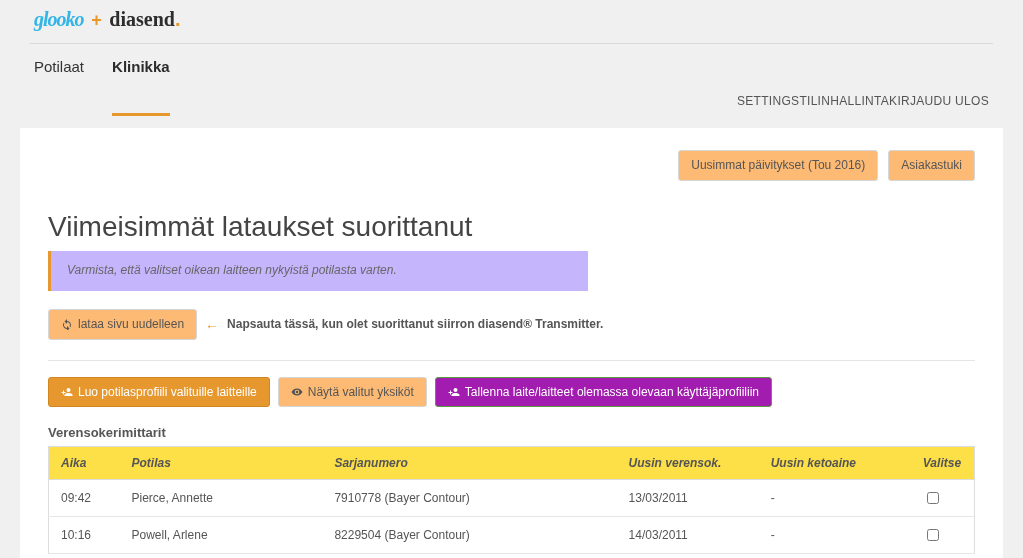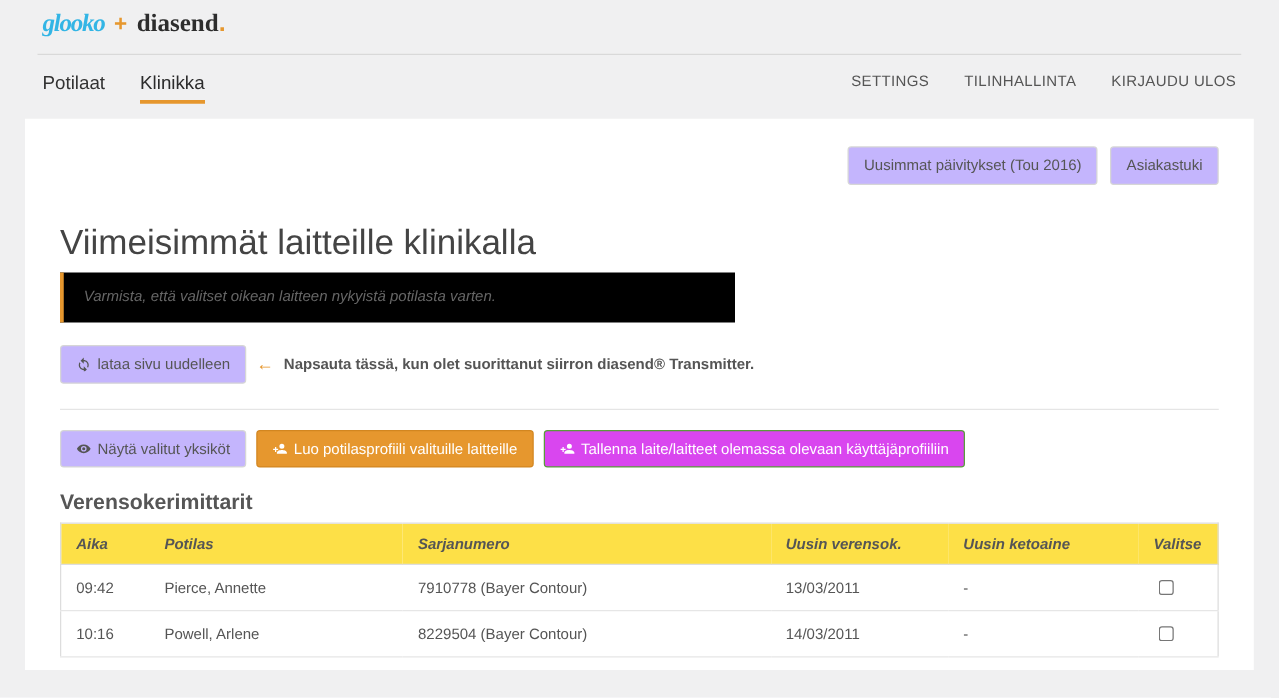--- a/index.html
+++ b/index.html
@@ -52,39 +52,39 @@
   }
   .nav {
     display: flex;
     padding: 14px 34px 12px;
     font-size: 15px;
     color: #333;
   }
   .nav-left { display: flex; gap: 28px; }
   .nav-item { cursor: pointer; }
   .nav-item.active {
-    font-weight: 400;
+    font-weight: 700;
     color: #2c2c2c;
     position: relative;
   }
   .nav-item.active::after {
     content: "";
     position: absolute;
     left: 0; right: 0;
     bottom: -8px;
     height: 3px;
     background: #e6972e;
   }
   .nav-right {
     margin-left: auto;
     display: flex;
-    gap: 28px;
     font-size: 12px;
     color: #555;
     letter-spacing: 0.3px;
+    margin-top: 36px;
   }
   .content {
     background: #fff;
     margin: 8px 20px 0;
     padding: 22px 28px 10px;
   }
   .topbtns {
     display: flex;
     justify-content: flex-end;
     gap: 10px;
@@ -95,49 +95,49 @@
     align-items: center;
     gap: 5px;
     border-radius: 3px;
     padding: 6px 12px;
     font-size: 12px;
     cursor: pointer;
     line-height: 1.4;
     white-space: nowrap;
   }
   .btn-gray {
-    background: #c4b5fd;
+    background: #fdba74;
     border: 1px solid #d6d6d6;
     color: #555;
   }
   .btn-orange {
     background: #e6972e;
     border: 1px solid #d28620;
     color: #fff;
   }
   .btn-green {
-    background: #d946ef;
+    background: #a21caf;
     border: 1px solid #5a9c3c;
     color: #fff;
   }
   h1 {
     font-size: 28px;
     font-weight: 400;
     color: #444;
     margin: 0 0 8px;
   }
   .subtitle {
     font-size: 12px;
     color: #555;
     font-weight: 600;
     margin-bottom: 18px;
   }
   .notice {
     border-left: 3px solid #e6972e;
-    background: #000000;
+    background: #c4b5fd;
     padding: 12px 16px;
     font-style: italic;
     font-size: 12px;
     color: #666;
     margin-bottom: 18px;
     max-width: 540px;
   }
   .notice p { margin: 0 0 2px; }
   .reload-row {
     display: flex;
@@ -158,21 +158,21 @@
     height: 1px;
     background: #e5e5e5;
     margin: 0 0 16px;
   }
   .action-row {
     display: flex;
     gap: 8px;
     margin-bottom: 18px;
   }
   .section-label {
-    font-size: 17px;
+    font-size: 13px;
     font-weight: 600;
     color: #565656;
     margin-bottom: 6px;
   }
   table {
     width: 100%;
     border-collapse: collapse;
     font-size: 12px;
     color: #555;
     border: 1px solid #ddd;
@@ -224,51 +224,51 @@
       <span class="nav-item">KIRJAUDU ULOS</span>
     </div>
   </div>
 
   <div class="content">
     <div class="topbtns">
       <span class="btn btn-gray">Uusimmat päivitykset (Tou 2016)</span>
       <span class="btn btn-gray">Asiakastuki</span>
     </div>
 
-    <h1>Viimeisimmät laitteille klinikalla</h1>
+    <h1>Viimeisimmät lataukset suorittanut</h1>
 
     <div class="notice">
       <p>Varmista, että valitset oikean laitteen nykyistä potilasta varten.</p>
     </div>
 
     <div class="reload-row">
       <span class="btn btn-gray">
         <svg class="icon" viewBox="0 0 24 24">
             <path d="M12 6V2L7 7l5 5V8c3.3 0 6 2.7 6 6 0 1-.3 2-.7 2.8l1.5 1.5C19.5 17 20 15.6 20 14c0-4.4-3.6-8-8-8zm-6 8c0-1 .3-2 .7-2.8L5.2 9.7C4.5 11 4 12.4 4 14c0 4.4 3.6 8 8 8v4l5-5-5-5v4c-3.3 0-6-2.7-6-6z"></path>
           </svg>
         <span>lataa sivu uudelleen</span>
       </span>
       <span class="reload-arrow">←</span>
       <span class="reload-text">Napsauta tässä, kun olet suorittanut siirron diasend® Transmitter.</span>
     </div>
 
     <div class="hr2"></div>
 
     <div class="action-row">
+      <span class="btn btn-orange">
+        <svg class="icon" viewBox="0 0 24 24">
+            <path d="M15 12a4 4 0 1 0-4-4 4 4 0 0 0 4 4zm-9 0V9H4v3H1v2h3v3h2v-3h3v-2H6zm9 2c-2.7 0-8 1.3-8 4v2h16v-2c0-2.7-5.3-4-8-4z"></path>
+          </svg>
+        <span>Luo potilasprofiili valituille laitteille</span>
+      </span>
       <span class="btn btn-gray">
         <svg class="icon" viewBox="0 0 24 24">
             <path d="M12 5C7 5 2.7 8.1 1 12c1.7 3.9 6 7 11 7s9.3-3.1 11-7c-1.7-3.9-6-7-11-7zm0 11.5A4.5 4.5 0 1 1 12 7.5a4.5 4.5 0 0 1 0 9zm0-7a2.5 2.5 0 1 0 0 5 2.5 2.5 0 0 0 0-5z"></path>
           </svg>
         <span>Näytä valitut yksiköt</span>
-      </span>
-      <span class="btn btn-orange">
-        <svg class="icon" viewBox="0 0 24 24">
-            <path d="M15 12a4 4 0 1 0-4-4 4 4 0 0 0 4 4zm-9 0V9H4v3H1v2h3v3h2v-3h3v-2H6zm9 2c-2.7 0-8 1.3-8 4v2h16v-2c0-2.7-5.3-4-8-4z"></path>
-          </svg>
-        <span>Luo potilasprofiili valituille laitteille</span>
       </span>
       <span class="btn btn-green">
         <svg class="icon" viewBox="0 0 24 24">
             <path d="M15 12a4 4 0 1 0-4-4 4 4 0 0 0 4 4zm-9 0V9H4v3H1v2h3v3h2v-3h3v-2H6zm9 2c-2.7 0-8 1.3-8 4v2h16v-2c0-2.7-5.3-4-8-4z"></path>
           </svg>
         <span>Tallenna laite/laitteet olemassa olevaan käyttäjäprofiiliin</span>
       </span>
     </div>
 
     <div class="section-label">Verensokerimittarit</div>

